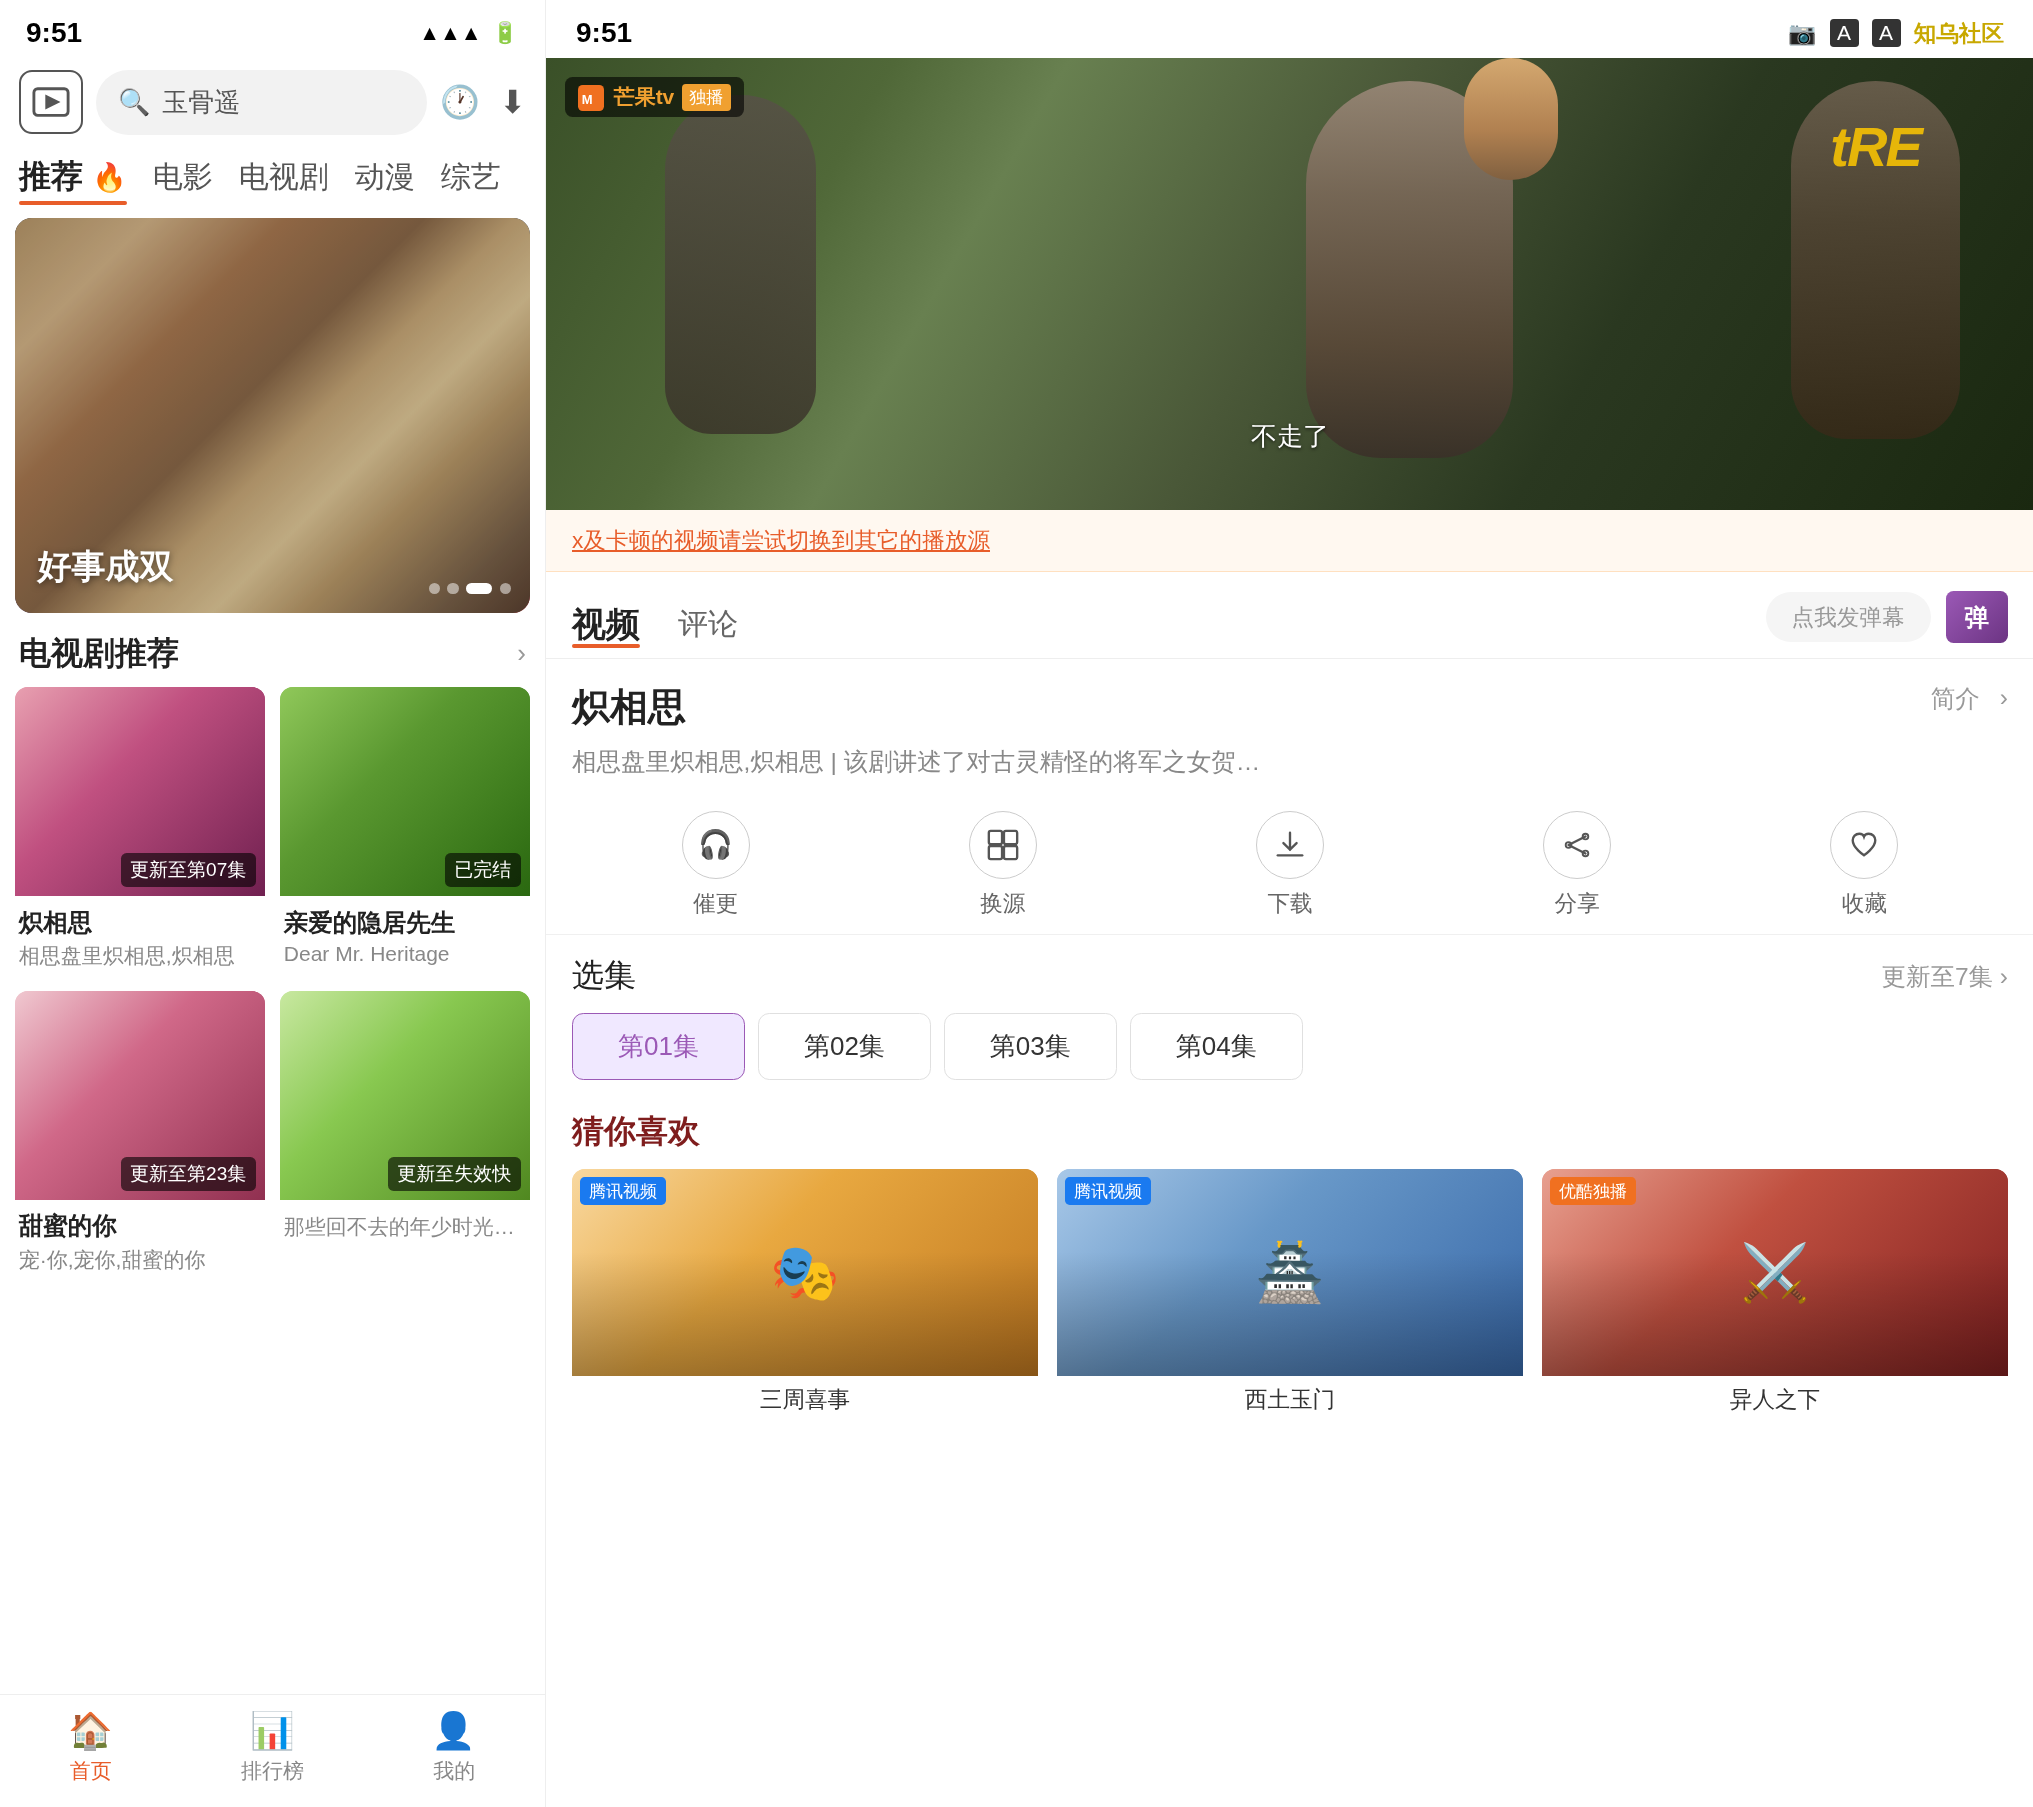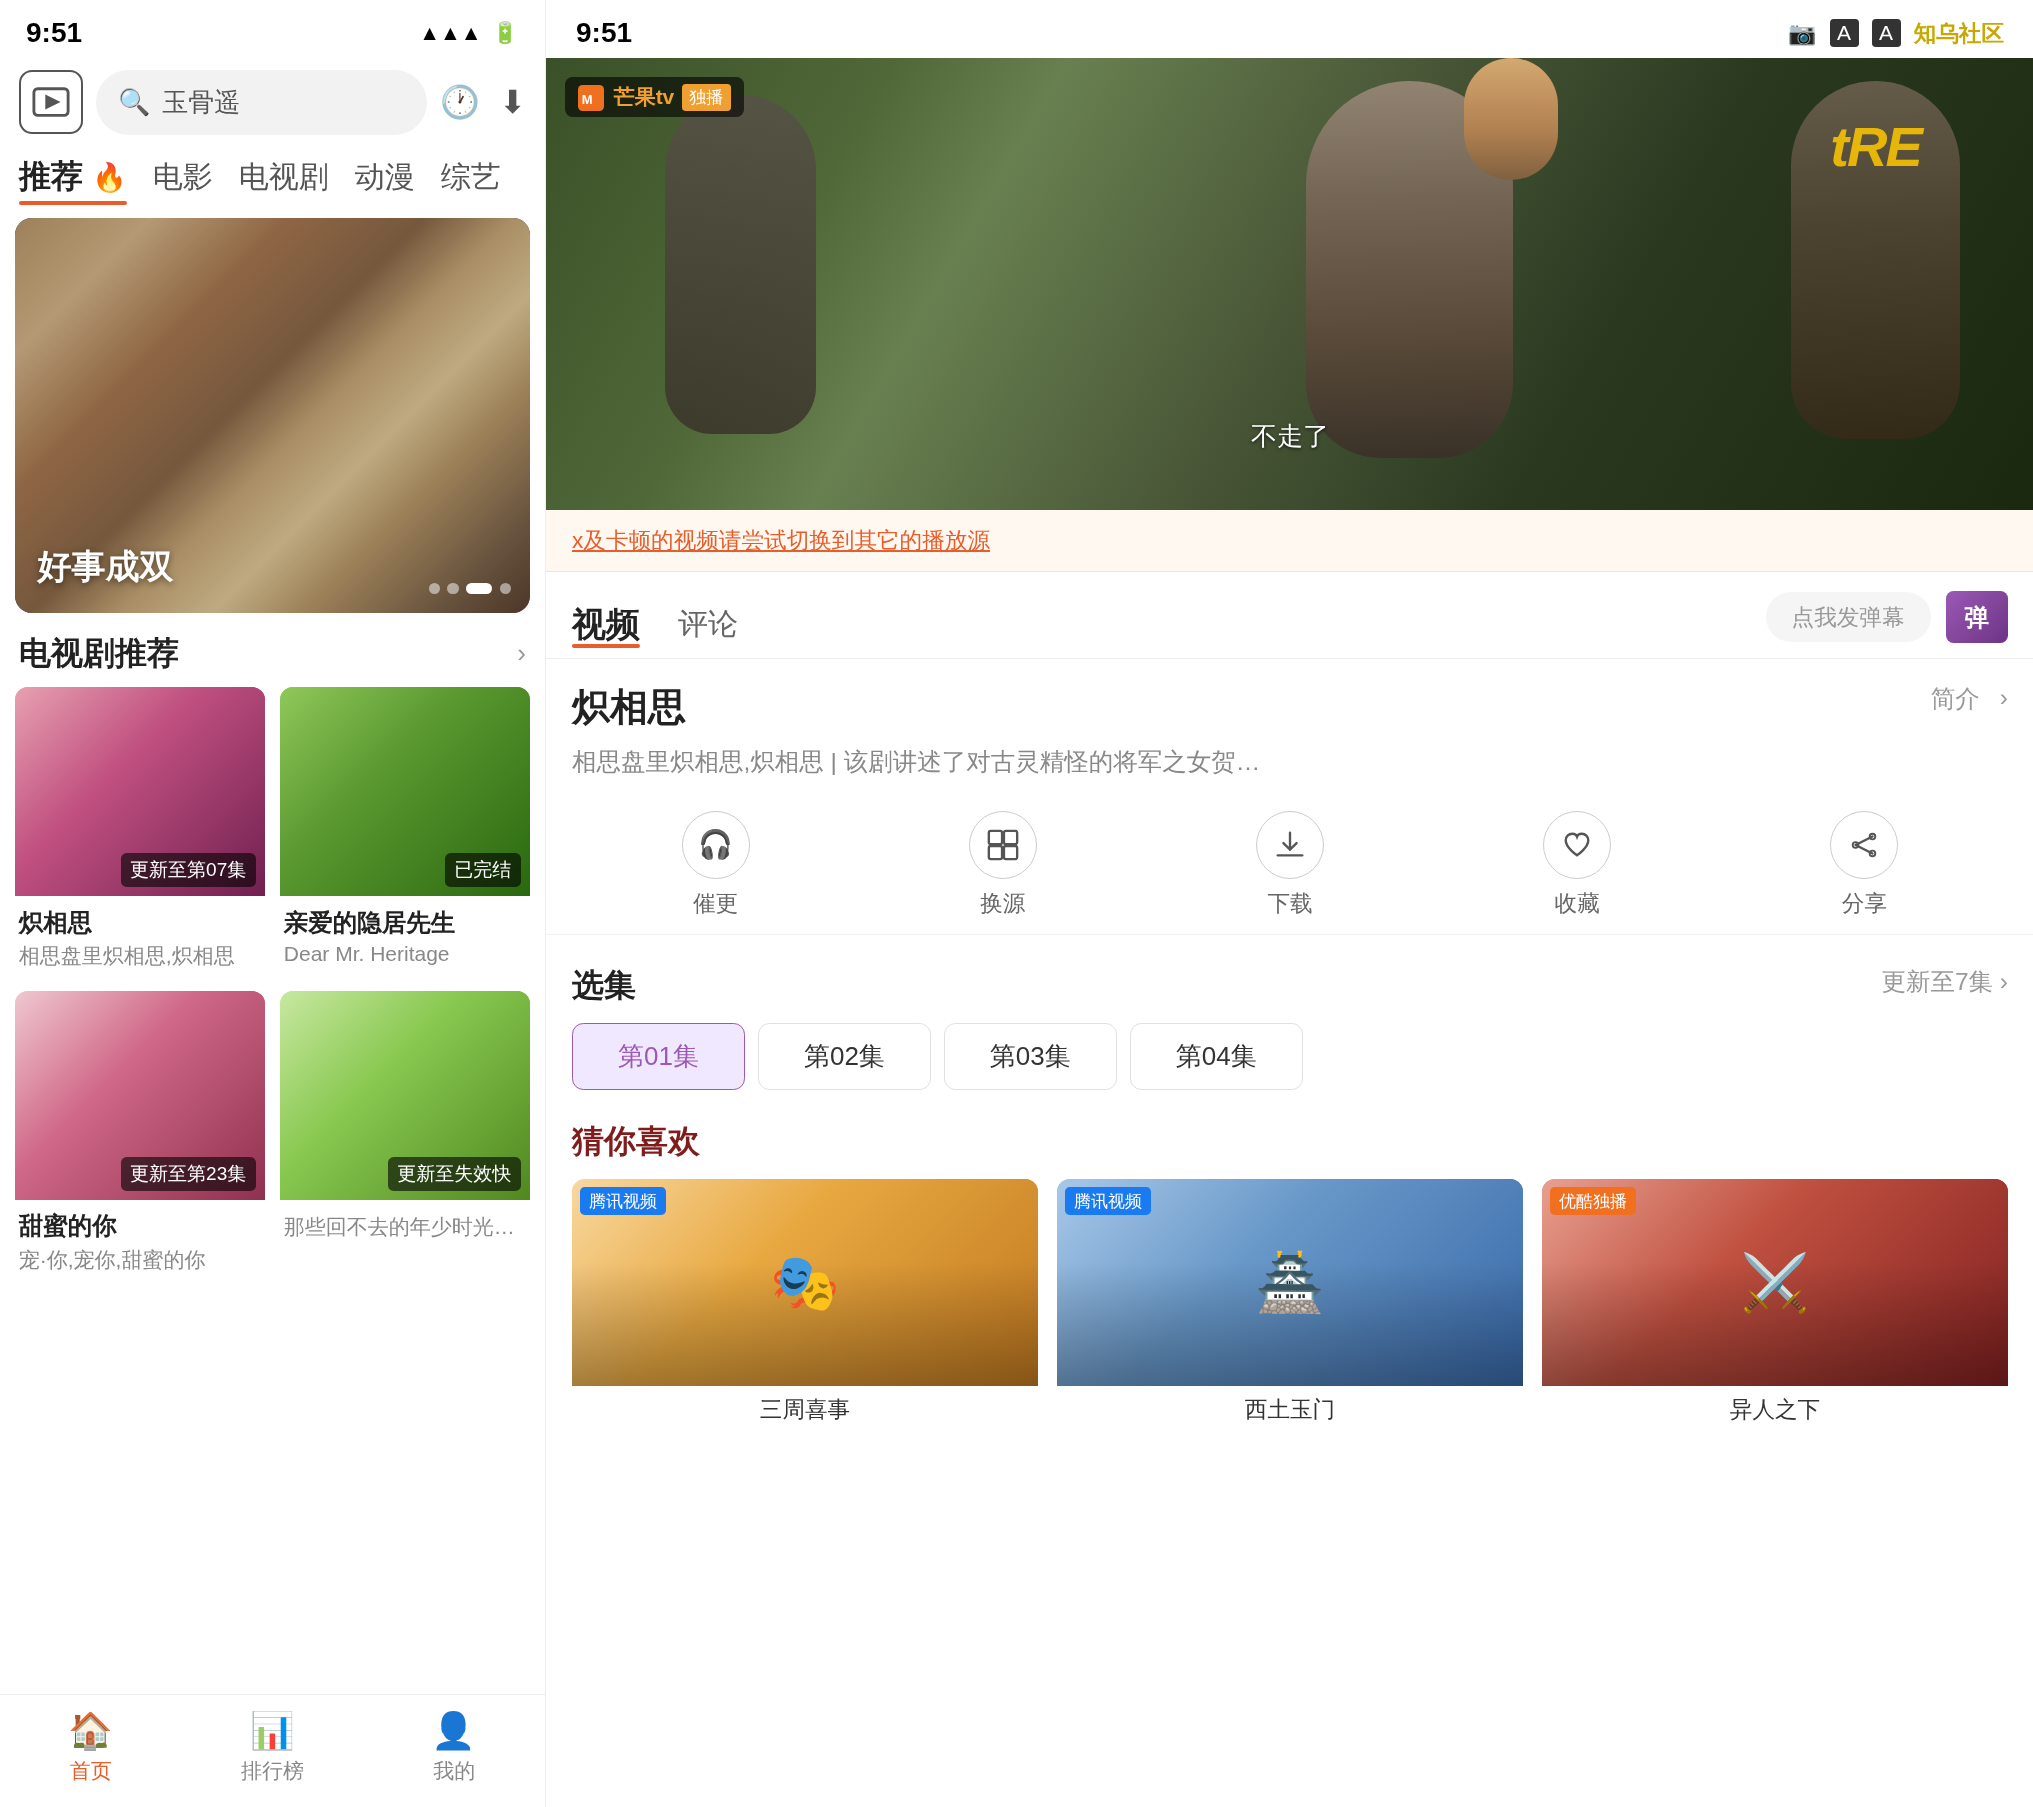--- a/index.html
+++ b/index.html
@@ -421,21 +421,21 @@
     
     .episode-section {
       padding: 19px 26px 15px 26px;
     }
     .episode-header {
       display: flex;
       justify-content: space-between;
       align-items: center;
       margin-bottom: 15px;
     }
-    .episode-title { font-size: 32px; font-weight: 700; color: #222; margin-top: 10px; }
+    .episode-title { font-size: 32px; font-weight: 400; color: #222; }
     .episode-more { font-size: 24.5px; color: #999; }
     .episode-grid {
       display: flex;
       gap: 13px;
       overflow-x: auto;
     }
     .episode-btn {
       flex-shrink: 0;
       padding: 15px 45px;
       border-radius: 11.3px;
@@ -722,35 +722,35 @@
         <svg width="32" height="32" viewBox="0 0 34 34">
           <path d="M17 4 L17 22 M10 15 L17 22 L24 15" stroke="#555" stroke-width="2.5" fill="none" stroke-linecap="round"></path>
           <path d="M4 28 L30 28" stroke="#555" stroke-width="2.5" stroke-linecap="round"></path>
         </svg>
       </div>
       <span class="action-label">下载</span>
     </div>
     <div class="action-btn">
       <div class="action-icon">
         <svg width="32" height="32" viewBox="0 0 34 34">
-          <path d="M17 28 C17 28 5 20 5 12 C5 8 8 5 12 5 C14.5 5 16.5 6.5 17 8 C17.5 6.5 19.5 5 22 5 C26 5 29 8 29 12 C29 20 17 28 17 28Z" fill="none" stroke="#555" stroke-width="2.5"></path>
-        </svg>
-      </div>
-      <span class="action-label">收藏</span>
-    </div>
-    <div class="action-btn">
-      <div class="action-icon">
-        <svg width="32" height="32" viewBox="0 0 34 34">
           <path d="M8 17 L26 8 M8 17 L26 26" stroke="#555" stroke-width="2.5" fill="none" stroke-linecap="round"></path>
           <circle cx="26" cy="8" r="3" fill="none" stroke="#555" stroke-width="2"></circle>
           <circle cx="26" cy="26" r="3" fill="none" stroke="#555" stroke-width="2"></circle>
           <circle cx="8" cy="17" r="3" fill="none" stroke="#555" stroke-width="2"></circle>
         </svg>
       </div>
       <span class="action-label">分享</span>
+    </div>
+    <div class="action-btn">
+      <div class="action-icon">
+        <svg width="32" height="32" viewBox="0 0 34 34">
+          <path d="M17 28 C17 28 5 20 5 12 C5 8 8 5 12 5 C14.5 5 16.5 6.5 17 8 C17.5 6.5 19.5 5 22 5 C26 5 29 8 29 12 C29 20 17 28 17 28Z" fill="none" stroke="#555" stroke-width="2.5"></path>
+        </svg>
+      </div>
+      <span class="action-label">收藏</span>
     </div>
   </div>
 
   <div class="episode-section">
     <div class="episode-header">
       <span class="episode-title">选集</span>
       <span class="episode-more">更新至7集 ›</span>
     </div>
     <div class="episode-grid">
       <button class="episode-btn active">第01集</button>

